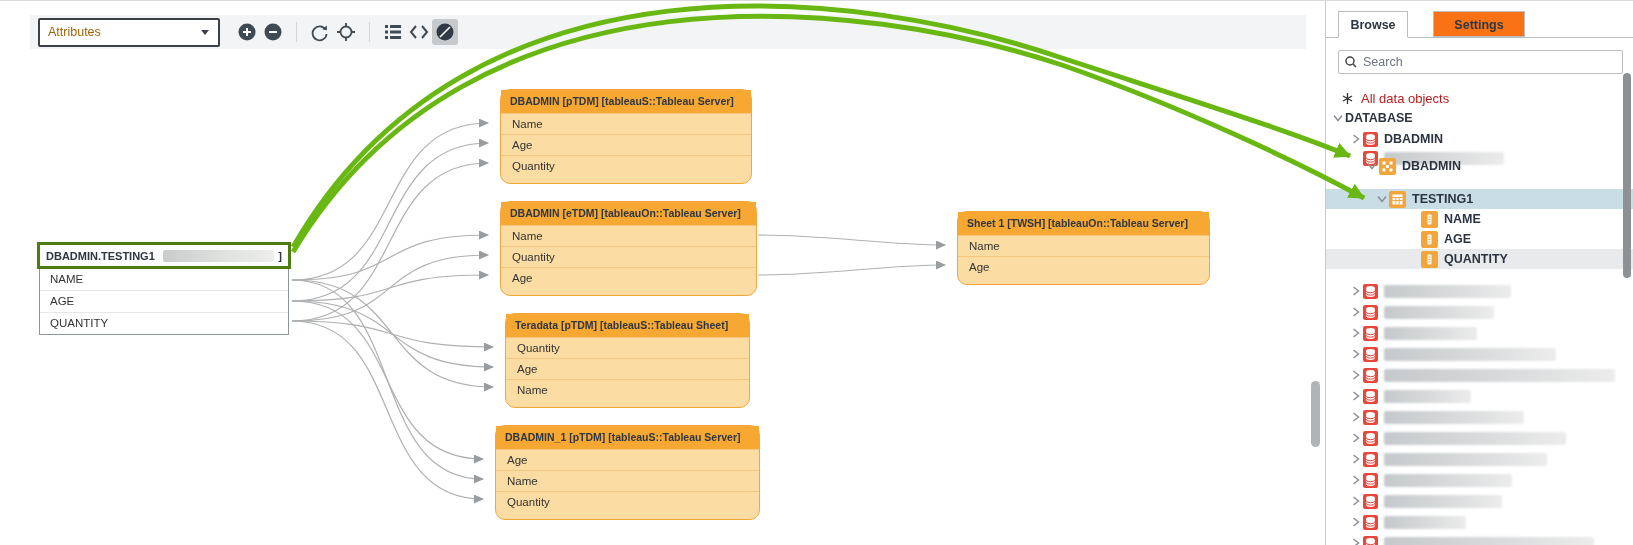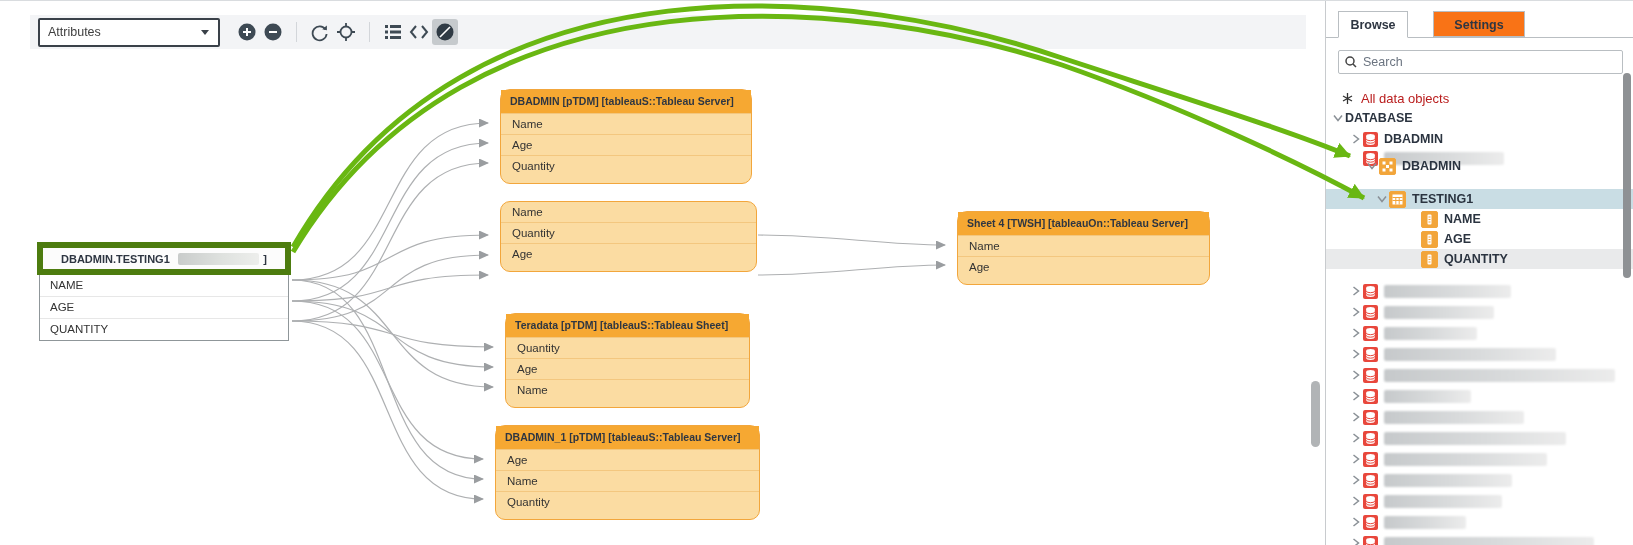--- a/index.html
+++ b/index.html
@@ -2,35 +2,35 @@
 <html><head>
 <meta charset="utf-8">
 <style>
   html,body{margin:0;padding:0;background:#fff;}
   #app{position:relative;width:1633px;height:545px;background:#fff;overflow:hidden;
        font-family:"Liberation Sans","DejaVu Sans",sans-serif;border-top:1px solid #d9dcdf;box-sizing:border-box;}
   
   #toolbar{position:absolute;left:30px;top:14px;width:1276px;height:34px;background:#f3f4f6;display:flex;align-items:center;}
   #attr-dropdown{margin-left:8px;width:162px;height:25px;border:2px solid #3a4149;border-radius:2px;background:#fff;
        display:flex;align-items:center;justify-content:space-between;padding:0 8px;cursor:pointer;}
-  #attr-dropdown span{font-size:12.5px;color:#404040;}
+  #attr-dropdown span{font-size:12.5px;color:#a16207;}
   .tb-group{display:flex;align-items:center;margin-left:14px;}
   .tb-divider{width:1px;height:20px;background:#d3d6da;margin:0 10px;}
   .tb-btn{width:26px;height:26px;display:flex;align-items:center;justify-content:center;cursor:pointer;border-radius:3px;}
   .tb-btn.active{background:#c6cacd;}
   
   .lin-node{position:absolute;box-sizing:border-box;z-index:2;border-radius:10px;}
   .lin-node .hdr{font-weight:bold;font-size:10.5px;color:#2e3642;white-space:nowrap;overflow:hidden;}
   .orange{background:#fbdca2;border:1px solid #f2a63c;}
   .orange .hdr{background:#f6a832;height:23px;line-height:23px;padding:0 9px;}
   .orange .row{height:20px;line-height:20px;font-size:11.5px;color:#333;padding-left:11px;border-top:1px solid #f3c77f;}
   .orange .row:first-of-type{border-top:none;}
   .orange .pad{height:7px;}
   #src-node{left:37px;top:241px;width:254px;}
-  #src-hdr{border:6px solid #4d7c0f;background:#fcfcfc;height:21px;display:flex;align-items:center;padding:0 18px;}
+  #src-hdr{border:3px solid #4d7c0f;background:#fcfcfc;height:21px;display:flex;align-items:center;padding:0 6px;}
   #src-hdr .t{font-weight:bold;font-size:11px;color:#2e3642;white-space:nowrap;}
   #src-hdr .smear{flex:1;height:12px;margin:0 4px 0 8px;border-radius:2px;
       background:linear-gradient(90deg,#c9cccb,#dfe2df 55%,#edeeec);filter:blur(.7px);}
   #src-body{border:1px solid #8f9699;border-top:none;background:#fff;margin:0 2px;}
   #src-body .row{height:21px;line-height:21px;font-size:11.5px;color:#333;padding-left:10px;border-top:1px solid #e7e7e7;}
   #src-body .row:first-child{border-top:none;}
   
   #edges-svg{position:absolute;left:0;top:0;z-index:1;}
   #green-svg{position:absolute;left:0;top:0;z-index:10;pointer-events:none;}
   
@@ -178,41 +178,42 @@
 
   <div id="orange-nodes">
       <div class="lin-node orange" style="left: 500px; top: 88px; width: 252px;">
         <div class="hdr">DBADMIN [pTDM] [tableauS::Tableau Server]</div>
         <div class="row">Name</div>
         <div class="row">Age</div>
         <div class="row">Quantity</div>
         <div class="pad"></div>
       </div>
       <div class="lin-node orange" style="left: 500px; top: 200px; width: 257px;">
+        <div class="hdr">DBADMIN [eTDM] [tableauOn::Tableau Server]</div>
         <div class="row">Name</div>
         <div class="row">Quantity</div>
         <div class="row">Age</div>
         <div class="pad"></div>
       </div>
       <div class="lin-node orange" style="left: 505px; top: 312px; width: 245px;">
         <div class="hdr">Teradata [pTDM] [tableauS::Tableau Sheet]</div>
         <div class="row">Quantity</div>
         <div class="row">Age</div>
         <div class="row">Name</div>
         <div class="pad"></div>
       </div>
       <div class="lin-node orange" style="left: 495px; top: 424px; width: 265px;">
         <div class="hdr">DBADMIN_1 [pTDM] [tableauS::Tableau Server]</div>
         <div class="row">Age</div>
         <div class="row">Name</div>
         <div class="row">Quantity</div>
         <div class="pad"></div>
       </div>
       <div class="lin-node orange" style="left: 957px; top: 210px; width: 253px;">
-        <div class="hdr">Sheet 4 [TWSH] [tableauOn::Tableau Server]</div>
+        <div class="hdr">Sheet 1 [TWSH] [tableauOn::Tableau Server]</div>
         <div class="row">Name</div>
         <div class="row">Age</div>
         <div class="pad"></div>
       </div>
     </div>
 
   <div id="canvas-scroll-thumb"></div>
 
   <div id="sidebar">
     <div id="tabbar">

